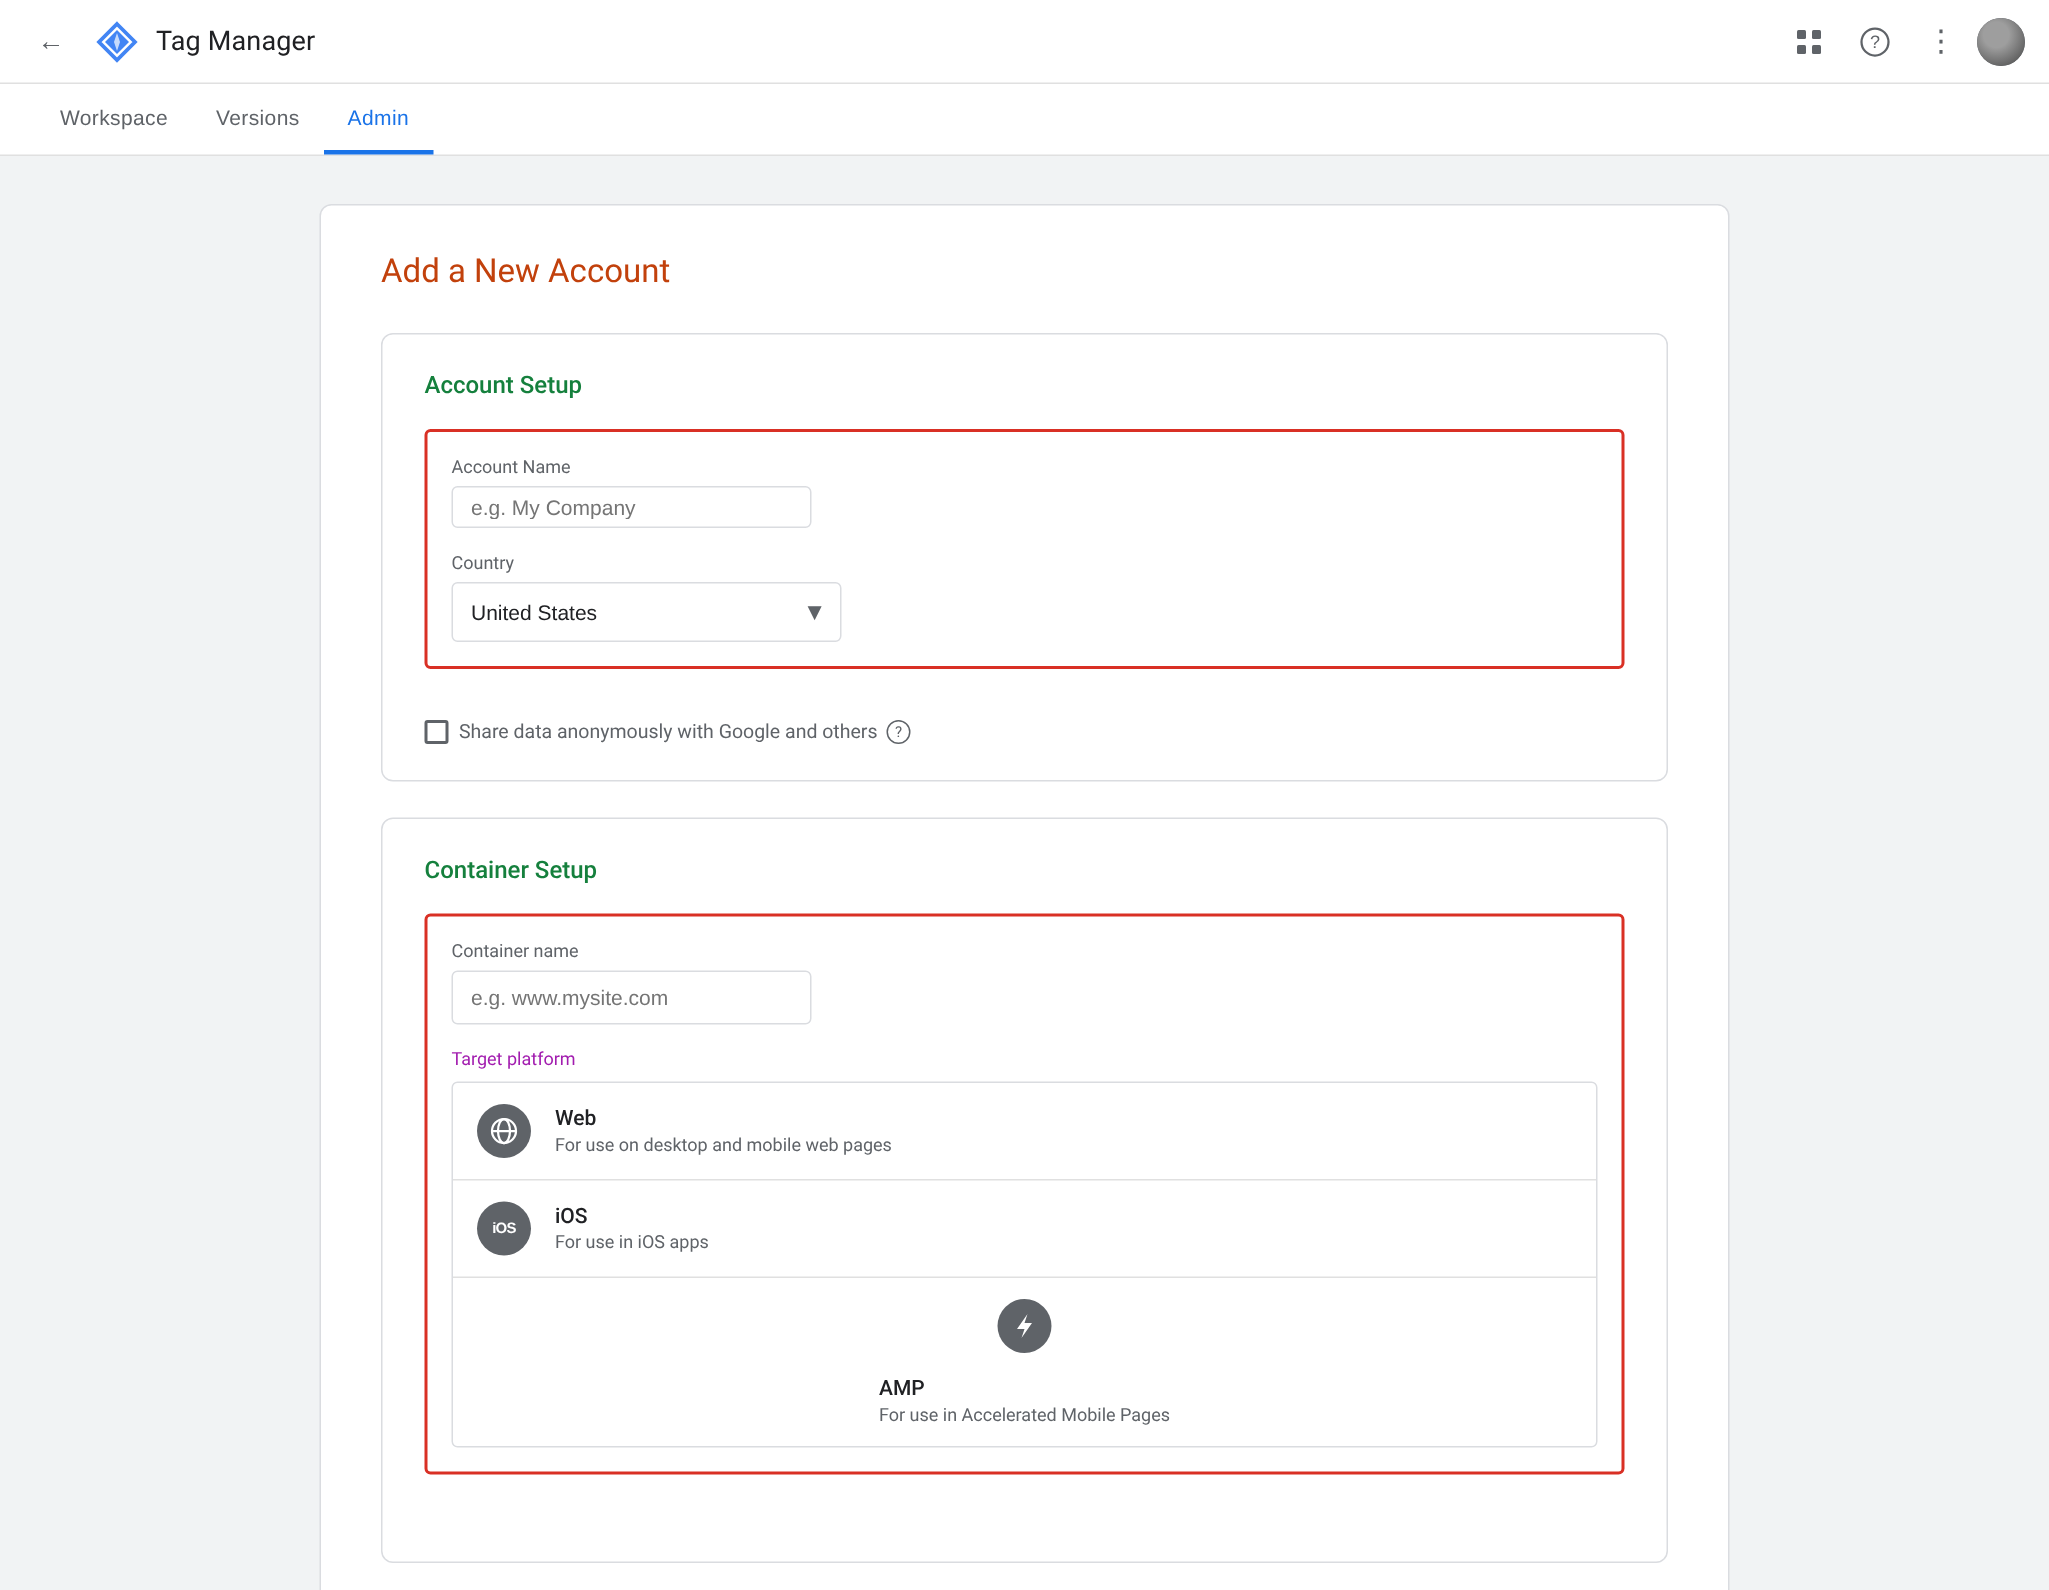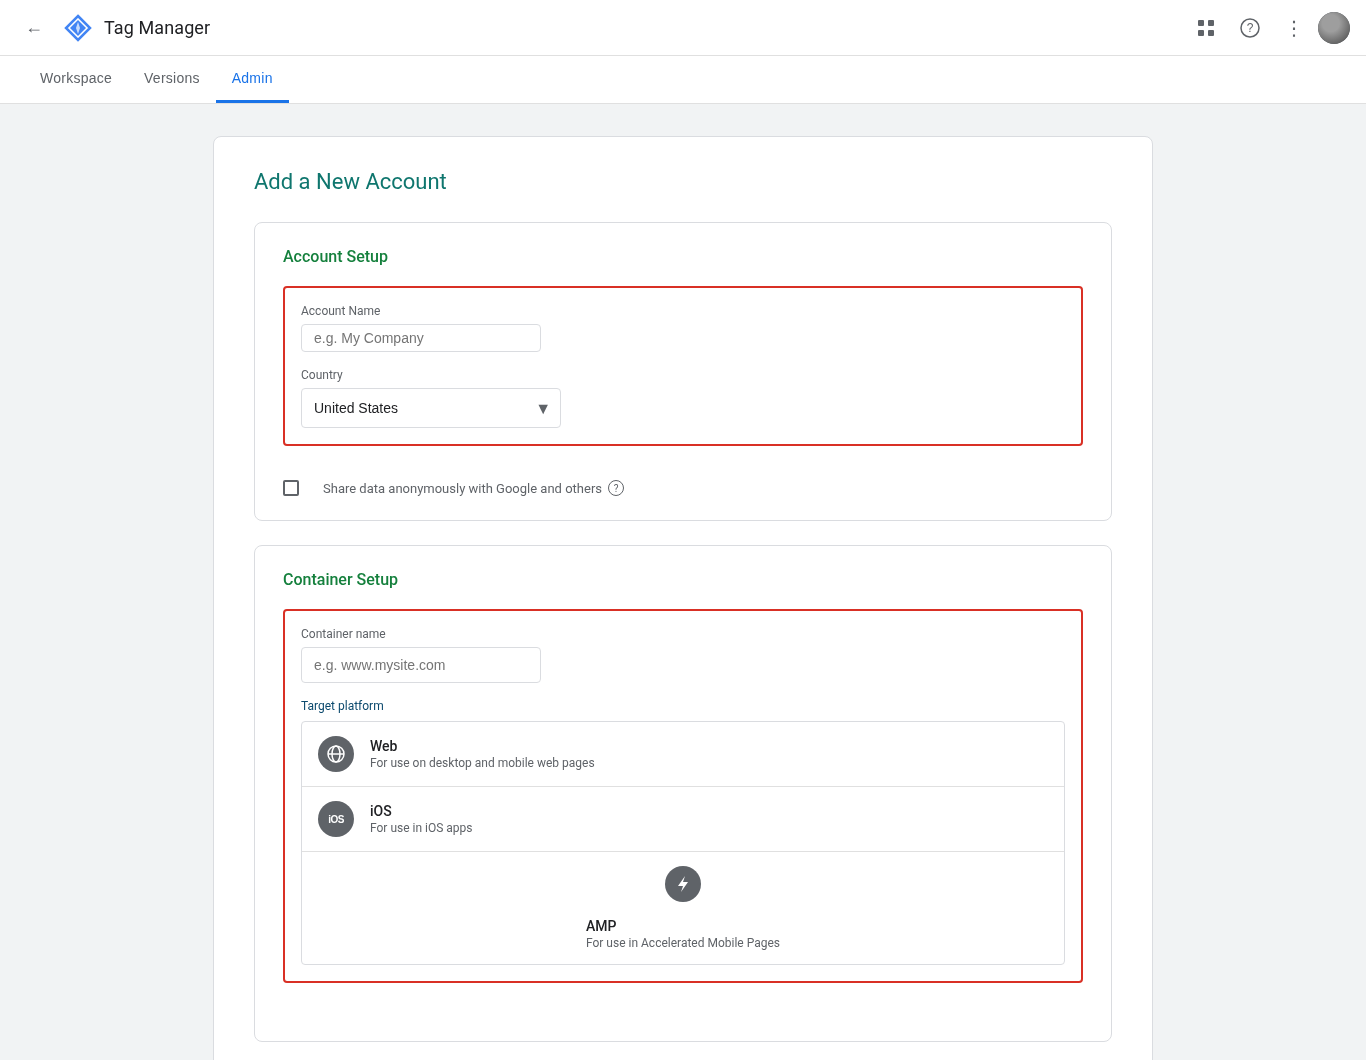--- a/index.html
+++ b/index.html
@@ -123,21 +123,21 @@
       background: #fff;
       border-radius: 8px;
       border: 1px solid #dadce0;
       width: 940px;
       padding: 32px 40px;
     }
 
     .page-title {
       font-size: 22px;
       font-weight: 400;
-      color: #0f766e;
+      color: #c2410c;
       margin-bottom: 28px;
     }
 
     
     .section-card {
       border: 1px solid #dadce0;
       border-radius: 8px;
       padding: 24px 28px;
       margin-bottom: 24px;
     }
@@ -197,21 +197,21 @@
       top: 50%;
       transform: translateY(-50%);
       pointer-events: none;
       color: #5f6368;
       font-size: 16px;
     }
 
     .checkbox-row {
       display: flex;
       align-items: center;
-      gap: 24px;
+      gap: 7px;
       margin-top: 4px;
     }
     .checkbox-input {
       width: 16px;
       height: 16px;
       border: 2px solid #5f6368;
       border-radius: 2px;
       cursor: pointer;
       appearance: none;
       background: #fff;
@@ -244,21 +244,21 @@
       border-radius: 4px;
       padding: 0 12px;
       font-size: 14px;
       color: #80868b;
       outline: none;
       margin-bottom: 16px;
       display: block;
     }
     .target-platform-label {
       font-size: 12px;
-      color: #0c4a6e;
+      color: #a21caf;
       margin-bottom: 8px;
     }
     .platform-list {
       border: 1px solid #dadce0;
       border-radius: 4px;
       overflow: hidden;
     }
     .platform-item {
       display: flex;
       align-items: center;

